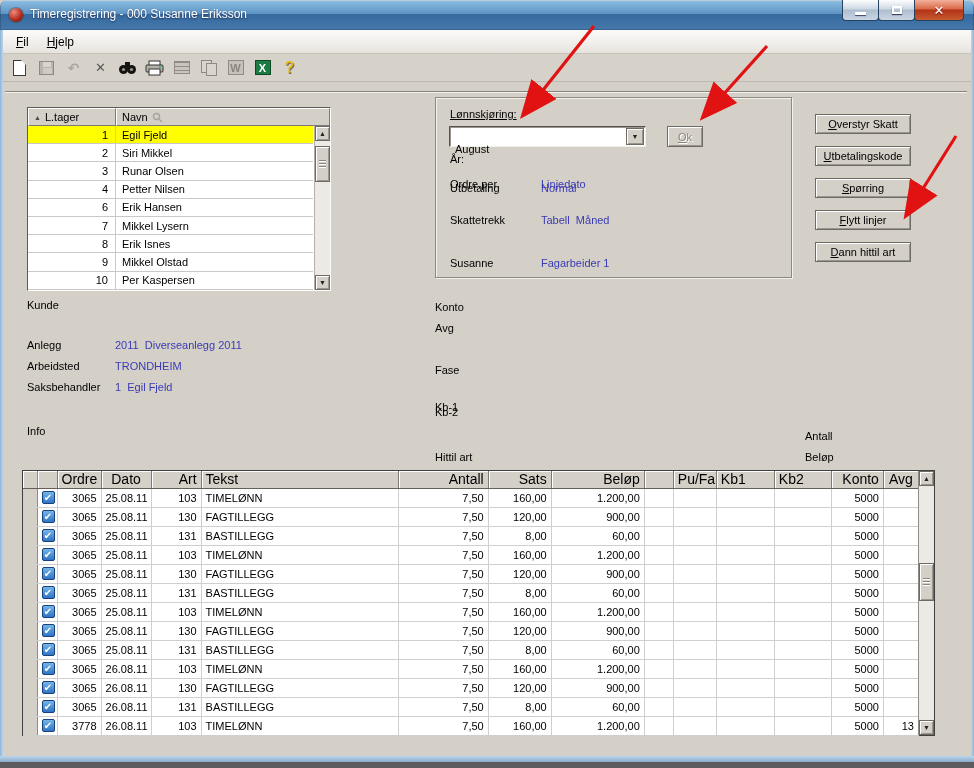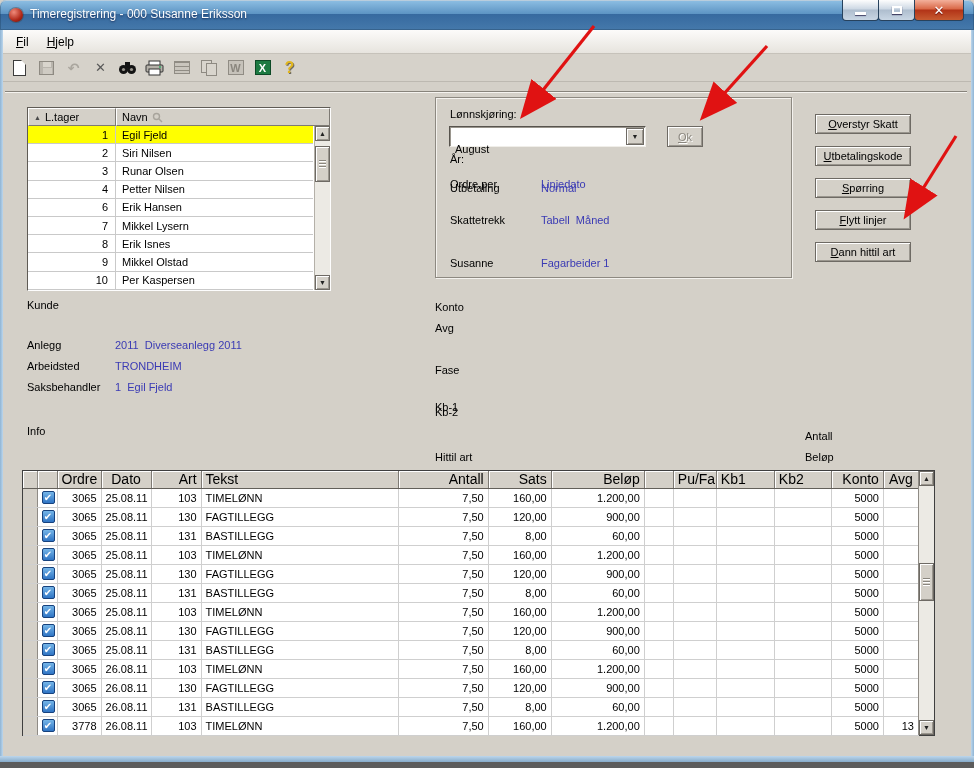--- a/index.html
+++ b/index.html
@@ -79,21 +79,21 @@
     font-size:7px; color:#222; }
   .sbtn.up { top:0; } .sbtn.down { bottom:0; }
   .sthumb { position:absolute; left:0; width:15px; background:#d4d0c8; border:1px solid #6e6a64;
     box-shadow:inset 1px 1px 0 #fff, inset -1px -1px 0 #9a968e; }
   .sthumb .grip { position:absolute; left:3px; right:3px; top:50%; margin-top:-4px; height:8px;
     background:repeating-linear-gradient(180deg,#8a867e 0 1px,#fff 1px 2px,transparent 2px 3px); }
 
   
   .gbox { position:absolute; left:435px; top:15px; width:357px; height:181px;
     border:1px solid #8d8981; box-shadow:1px 1px 0 #f4f2ee, inset 1px 1px 0 #f4f2ee; }
-  .gb-label { position:absolute; left:14px; top:10px; }
+  .gb-label { position:absolute; left:14px; top:10px; text-decoration:underline; }
   .combo { position:absolute; left:13px; top:28px; width:197px; height:21px; background:#fff;
     border:1px solid; border-color:#57534d #f0eee9 #f0eee9 #57534d; box-shadow:inset 1px 1px 0 #9a968e; }
   .combo-text { position:absolute; left:5px; top:16px; }
   .combo-btn { position:absolute; right:1px; top:1px; width:18px; height:17px; background:#d4d0c8;
     border:1px solid #6e6a64; box-shadow:inset 1px 1px 0 #fff, inset -1px -1px 0 #9a968e;
     display:flex; align-items:center; justify-content:center; font-size:7px; color:#222; }
   .okbtn { position:absolute; left:231px; top:28px; width:36px; height:21px; background:#d4d0c8;
     border:1px solid #6e6a64; box-shadow:inset 1px 1px 0 #fff, inset -1px -1px 0 #9a968e;
     display:flex; align-items:center; justify-content:center; color:#8a867e; text-shadow:1px 1px 0 #fff; }
   .gb-year { position:absolute; left:14px; top:55px; }
@@ -217,21 +217,21 @@
           </svg>
         </div>
       </div>
       <div class="lbody">
           <div class="lrow sel">
             <span class="lnr">1</span>
             <span class="lnavn">Egil Fjeld</span>
           </div>
           <div class="lrow">
             <span class="lnr">2</span>
-            <span class="lnavn">Siri Nilsen</span>
+            <span class="lnavn">Siri Mikkel</span>
           </div>
           <div class="lrow">
             <span class="lnr">3</span>
             <span class="lnavn">Runar Olsen</span>
           </div>
           <div class="lrow">
             <span class="lnr">4</span>
             <span class="lnavn">Petter Nilsen</span>
           </div>
           <div class="lrow">

